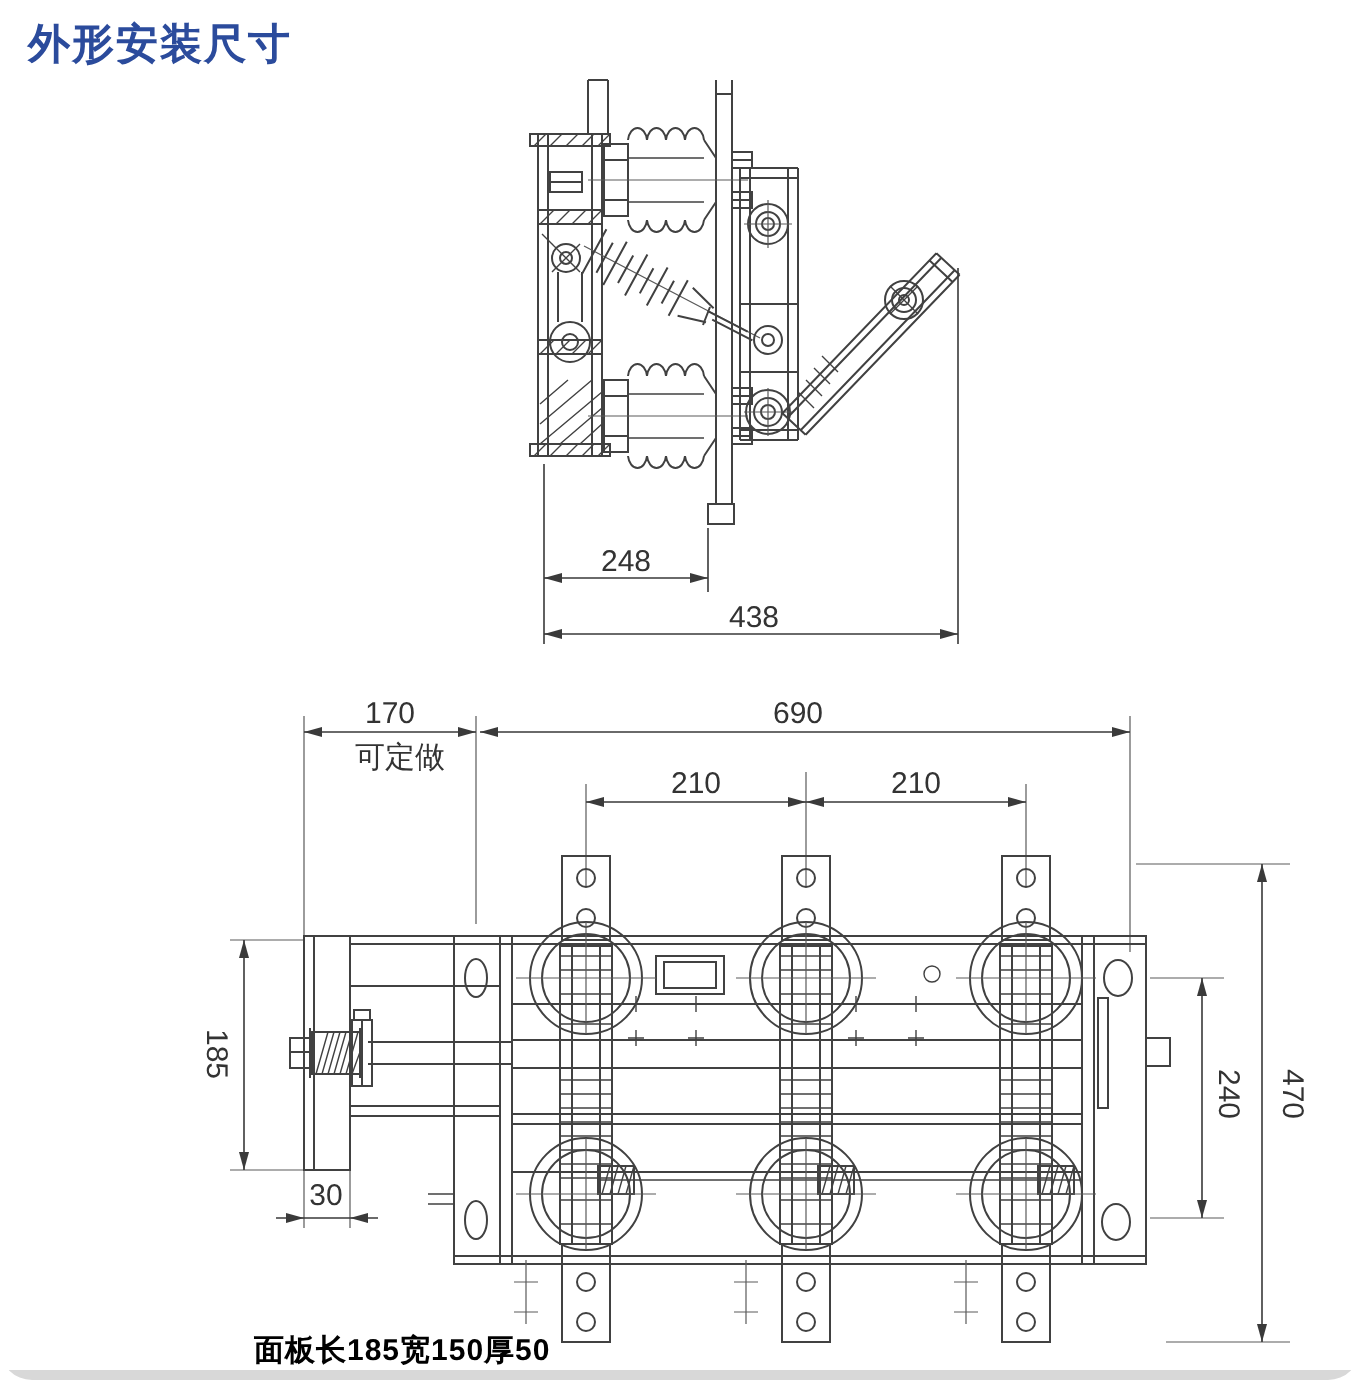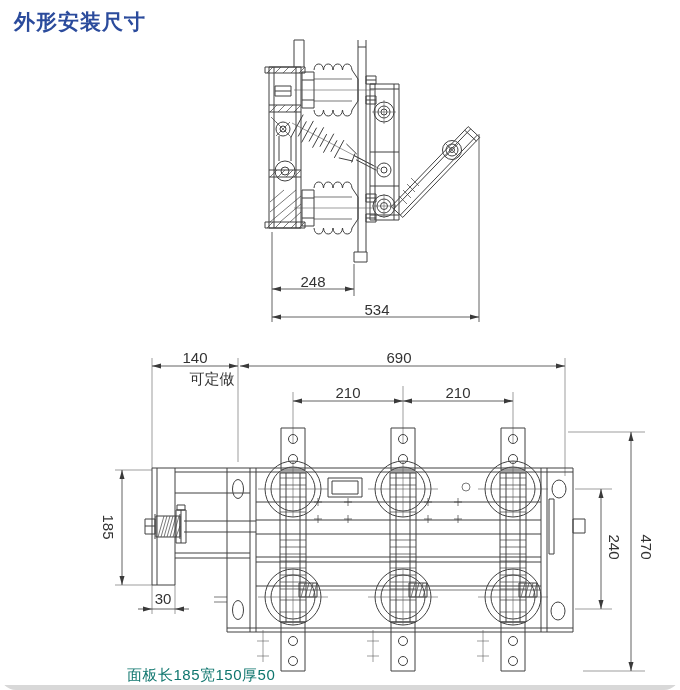--- a/index.html
+++ b/index.html
@@ -3,22 +3,22 @@
 <meta charset="utf-8">
 <style>
   html,body{margin:0;padding:0;background:#ffffff;}
   #page{position:relative;width:680px;height:690px;background:#ffffff;overflow:hidden;
         font-family:"Liberation Sans",sans-serif;border-radius:16px;}
   #page-title{position:absolute;left:14px;top:8px;font-size:21px;font-weight:bold;
         color:#2b4b9c;letter-spacing:1px;white-space:nowrap;}
   .dim{position:absolute;font-size:15px;color:#333333;white-space:nowrap;
         transform:translate(-50%,-50%);}
   .dim.rot{transform:translate(-50%,-50%) rotate(90deg);}
-  #caption{position:absolute;left:127px;top:666px;font-size:15px;color:#0f766e;
-        letter-spacing:0.5px;white-space:nowrap;}
+  #caption{position:absolute;left:127px;top:666px;font-size:15px;color:#000000;
+        letter-spacing:0.5px;white-space:nowrap;font-weight:bold;}
   #footer-bar{position:absolute;left:0;bottom:0;width:680px;height:5px;background:#d8d8d8;}
   svg{position:absolute;left:0;top:0;}
   .g1{stroke:#414141;stroke-width:1;fill:none;}
   .g2{stroke:#414141;stroke-width:0.7;fill:none;}
   .thin{stroke:#5a5a5a;stroke-width:0.6;fill:none;}
   .dimln{stroke:#3a3a3a;stroke-width:0.8;fill:none;}
   .arrow{fill:#3a3a3a;stroke:none;}
 </style>
 </head>
 <body>
@@ -160,23 +160,23 @@
 
       <path class="g1" d="M573,519 H585 V533 H573 Z M549,499 H554 V554 H549 Z"></path>
 
       <use href="#pole" transform="translate(293,0)"></use>
       <use href="#pole" transform="translate(403,0)"></use>
       <use href="#pole" transform="translate(513,0)"></use>
     </g>
   </svg>
 
   <div class="dim" style="left:313px;top:281px">248</div>
-  <div class="dim" style="left:377px;top:309px">534</div>
-  <div class="dim" style="left:195px;top:357px">140</div>
-  <div class="dim" style="left:212px;top:379px">可定做</div>
+  <div class="dim" style="left:377px;top:309px">438</div>
+  <div class="dim" style="left:195px;top:357px">170</div>
+  <div class="dim" style="left:200px;top:379px">可定做</div>
   <div class="dim" style="left:399px;top:357px">690</div>
   <div class="dim" style="left:348px;top:392px">210</div>
   <div class="dim" style="left:458px;top:392px">210</div>
   <div class="dim rot" style="left:108px;top:527px">185</div>
   <div class="dim" style="left:163px;top:598px">30</div>
   <div class="dim rot" style="left:614px;top:547px">240</div>
   <div class="dim rot" style="left:646px;top:547px">470</div>
 
   <div id="caption">面板长185宽150厚50</div>
 

